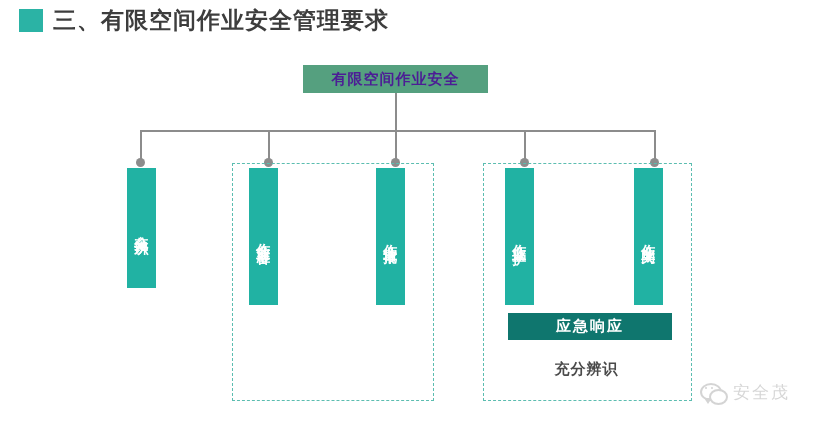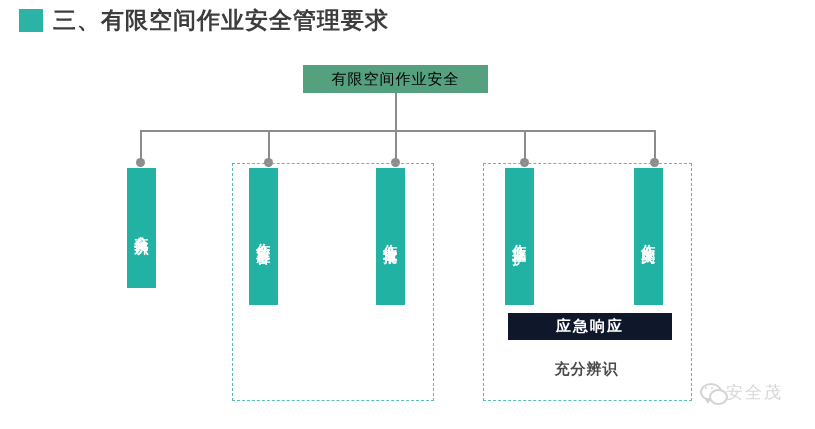--- a/index.html
+++ b/index.html
@@ -24,21 +24,21 @@
     letter-spacing:1px;white-space:nowrap;line-height:34px;
   }
 
   
   .root-box{
     position:absolute;left:303px;top:65px;width:185px;height:28px;
     background:#55a07f;
     display:flex;align-items:center;justify-content:center;
   }
   .root-box span{
-    color:#000000;font-size:15px;font-weight:normal;letter-spacing:1px;
+    color:#4c1d95;font-size:15px;font-weight:bold;letter-spacing:1px;
     white-space:nowrap;
   }
 
   
   .conn{position:absolute;background:#8c8c8c;}
   .conn-v-root{left:395px;top:93px;width:2px;height:38px;}
   .bus{left:140px;top:130px;width:516px;height:2px;}
   .drop{width:2px;background:#8c8c8c;top:131px;height:31px;position:absolute;}
   .dot{
     position:absolute;width:9px;height:9px;border-radius:50%;
@@ -69,32 +69,32 @@
     writing-mode:vertical-rl;
     text-orientation:upright;
     letter-spacing:2px;
     line-height:1.05;
     white-space:nowrap;
   }
 
   
   .hbar{
     position:absolute;
-    background:#0f172a;
+    background:#0f766e;
     display:flex;align-items:center;justify-content:center;
   }
   .hbar span{
     color:#ffffff;font-size:15px;font-weight:bold;letter-spacing:2px;
     white-space:nowrap;
   }
 
   
   .wm{
     position:absolute;left:700px;top:381px;
-    display:flex;align-items:center;opacity:.42;
+    display:flex;align-items:center;gap:7px;opacity:.42;
   }
   .wm-logo{
     width:26px;height:22px;position:relative;
   }
   .wm-logo .b1{
     position:absolute;left:0;top:1px;width:18px;height:14px;
     border:2px solid #9a9a9a;border-radius:50% 50% 45% 50%;
     background:#fff;
   }
   .wm-logo .b1:after{

